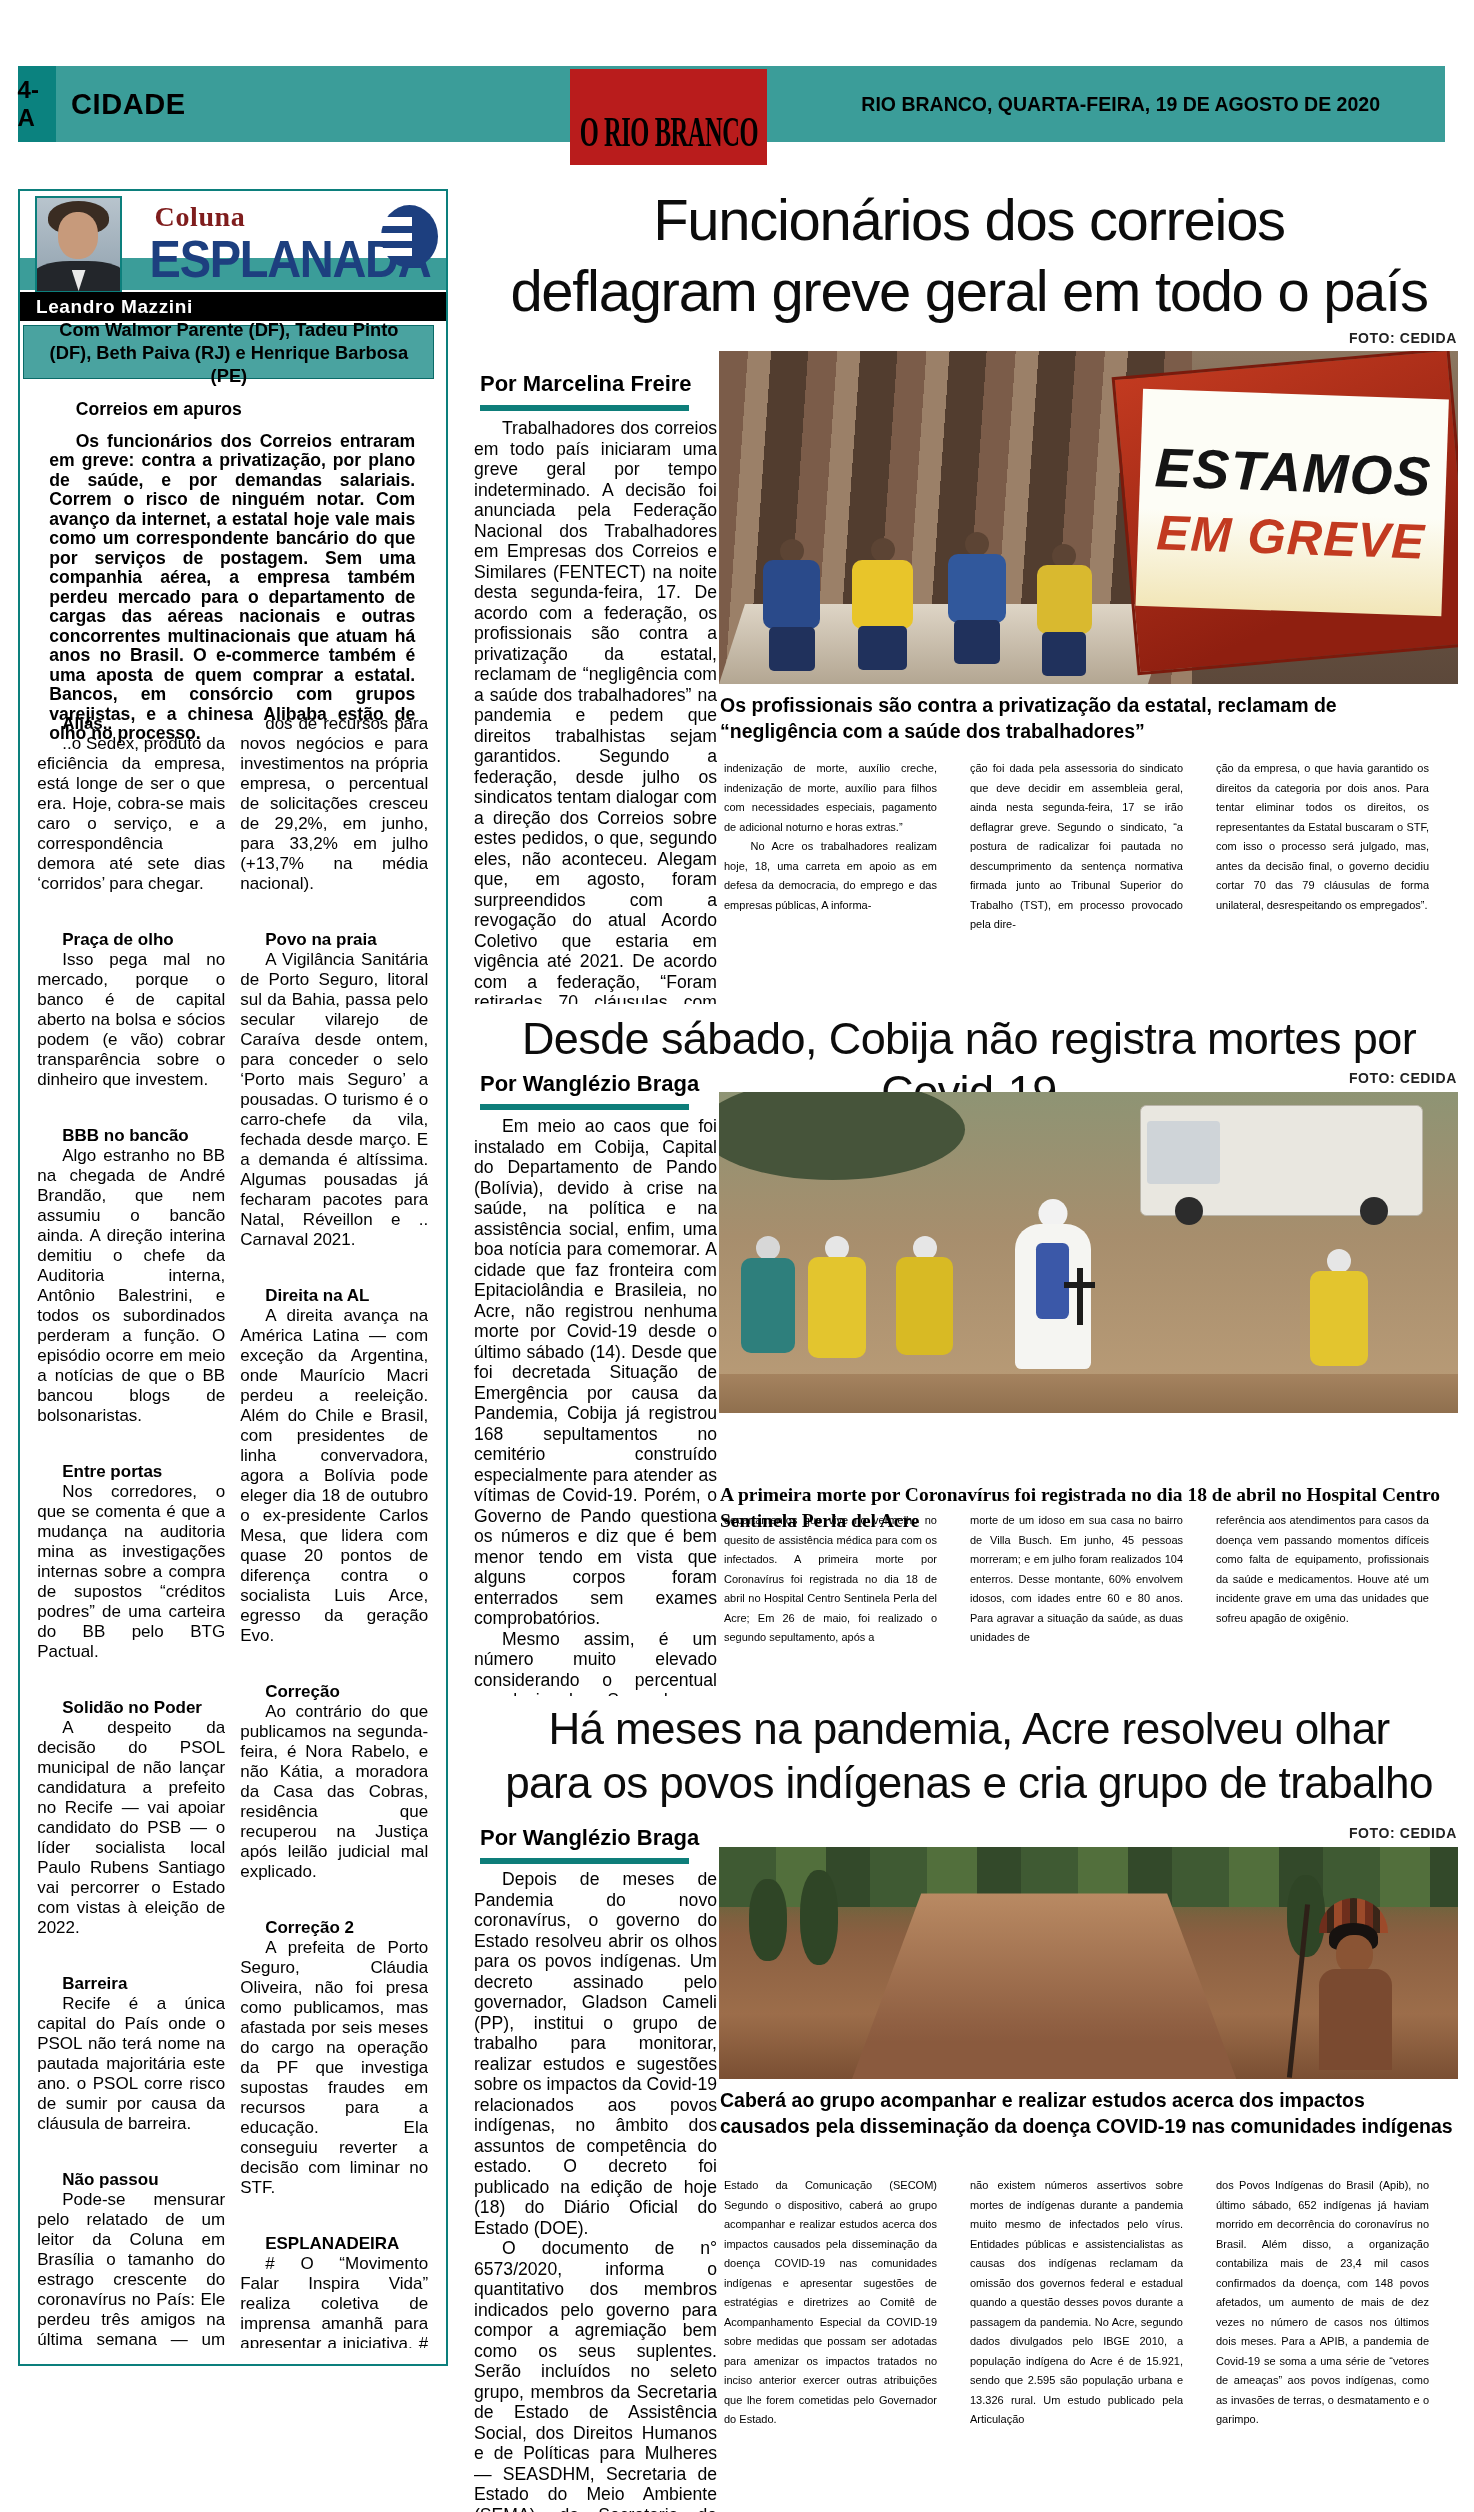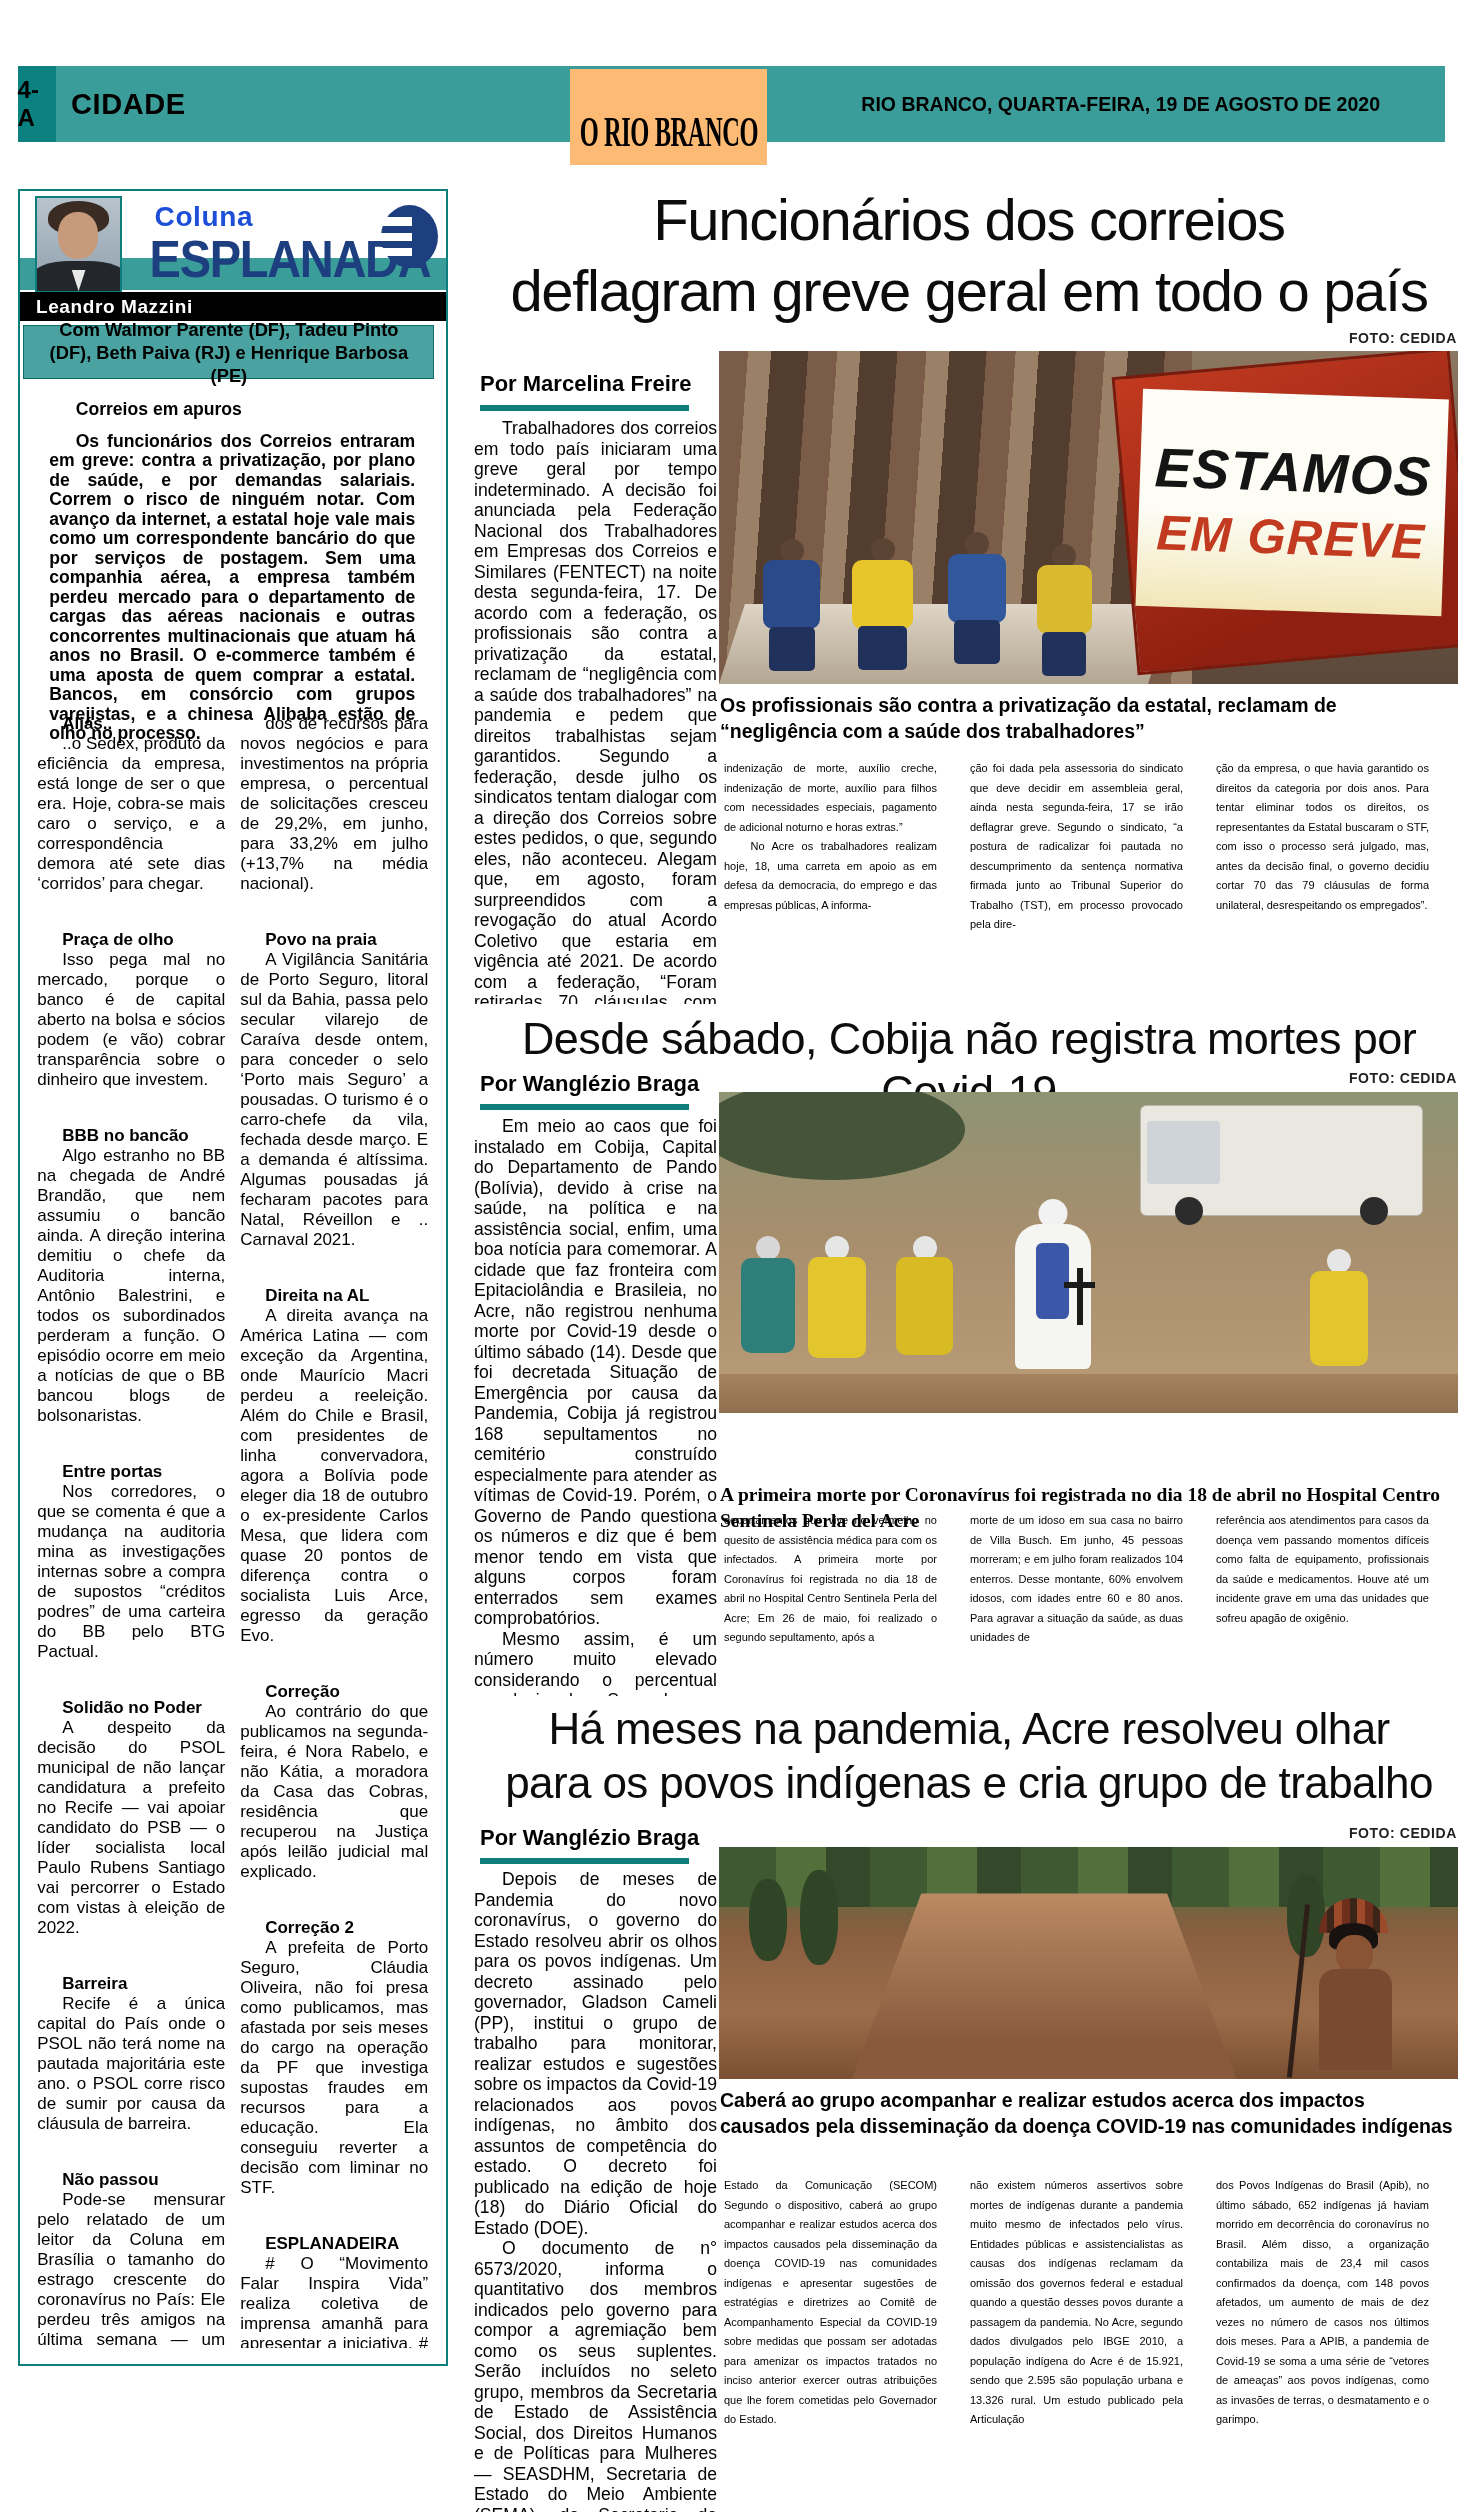--- a/index.html
+++ b/index.html
@@ -8,36 +8,36 @@
     font-family:"Liberation Sans", sans-serif;overflow:hidden;
   }
   
   .band{position:absolute;left:17.6px;top:66px;width:1427px;height:76px;background:#3b9d99;}
   .edition-box{position:absolute;left:17.6px;top:66px;width:38px;height:76px;background:#0b827f;
     display:flex;align-items:center;justify-content:center;font-weight:bold;font-size:24px;}
   .section-label{position:absolute;left:71px;top:66px;height:76px;display:flex;align-items:center;
     font-weight:bold;font-size:29px;letter-spacing:0.6px;}
   .dateline{position:absolute;right:95px;top:66px;height:76px;display:flex;align-items:center;
     font-weight:bold;font-size:19.5px;}
-  .masthead-box{position:absolute;left:570px;top:69px;width:197px;height:96px;background:#fdba74;
+  .masthead-box{position:absolute;left:570px;top:69px;width:197px;height:96px;background:#b91c1c;
     display:flex;align-items:flex-end;justify-content:center;}
   .masthead-text{font-family:"Liberation Serif", serif;font-size:34px;font-weight:600;white-space:nowrap;
     transform:scaleX(0.72) scaleY(1.25);transform-origin:center bottom;margin-bottom:8.8px;letter-spacing:-0.6px;}
 
   
   .esplanada{position:absolute;left:17.6px;top:189px;width:426px;height:2173px;border:2.5px solid #0c7f7c;
     background:#fff;overflow:hidden;}
   .esp-band{position:absolute;left:0;top:67px;width:100%;height:31.5px;background:#3b9d99;}
   .esp-photo{position:absolute;left:15px;top:5px;width:83px;height:93px;border:2.5px solid #0c7f7c;
     background:linear-gradient(180deg,#b8c4cd,#8fa0ad);overflow:hidden;}
   .esp-hair{position:absolute;left:11.3px;top:2.5px;width:61px;height:33px;border-radius:50% 50% 40% 40%;background:#3a2c22;}
   .esp-face{position:absolute;left:21.4px;top:14px;width:40px;height:47px;border-radius:46%;background:#c79a7b;}
   .esp-suit{position:absolute;left:-3.8px;bottom:-3.8px;width:92px;height:34px;border-radius:40% 40% 0 0;background:#23262b;}
   .esp-shirt{position:absolute;left:35px;bottom:0;width:14px;height:21.4px;background:#e9e9e9;clip-path:polygon(0 0,100% 0,50% 100%);}
-  .esp-kicker{position:absolute;left:135px;top:10px;font-size:28px;font-weight:bold;color:#1d4ed8;letter-spacing:0.6px;}
+  .esp-kicker{position:absolute;left:135px;top:10px;font-size:28px;font-weight:bold;color:#7f1d1d;letter-spacing:0.6px;font-family:Liberation Serif, serif;}
   .esp-title{position:absolute;left:130px;top:37px;font-size:47px;font-weight:bold;color:#1d3f7f;letter-spacing:-1.3px;
     transform:scaleY(1.12);transform-origin:left top;}
   .esp-logo{position:absolute;right:6.3px;top:8.8px;width:58px;height:74px;}
   .esp-logo .globe{position:absolute;left:0;top:5px;width:57px;height:63px;border-radius:50%;background:#1d3f7f;}
   .esp-logo .slit{position:absolute;left:-2.5px;height:8.2px;width:33px;background:#ffffff;}
   .esp-author-bar{position:absolute;left:0;top:101px;width:100%;height:29px;background:#000;color:#fff;
     display:flex;align-items:center;padding-left:16.4px;box-sizing:border-box;font-weight:bold;font-size:19px;letter-spacing:0.6px;}
   .esp-credits{position:absolute;left:3.8px;top:134px;width:411px;height:54px;background:#4aa3a0;border:1.9px solid #0a6b68;
     box-sizing:border-box;display:flex;align-items:center;justify-content:center;text-align:center;
     font-weight:bold;font-size:18.3px;line-height:23px;padding:0 21.4px;}

